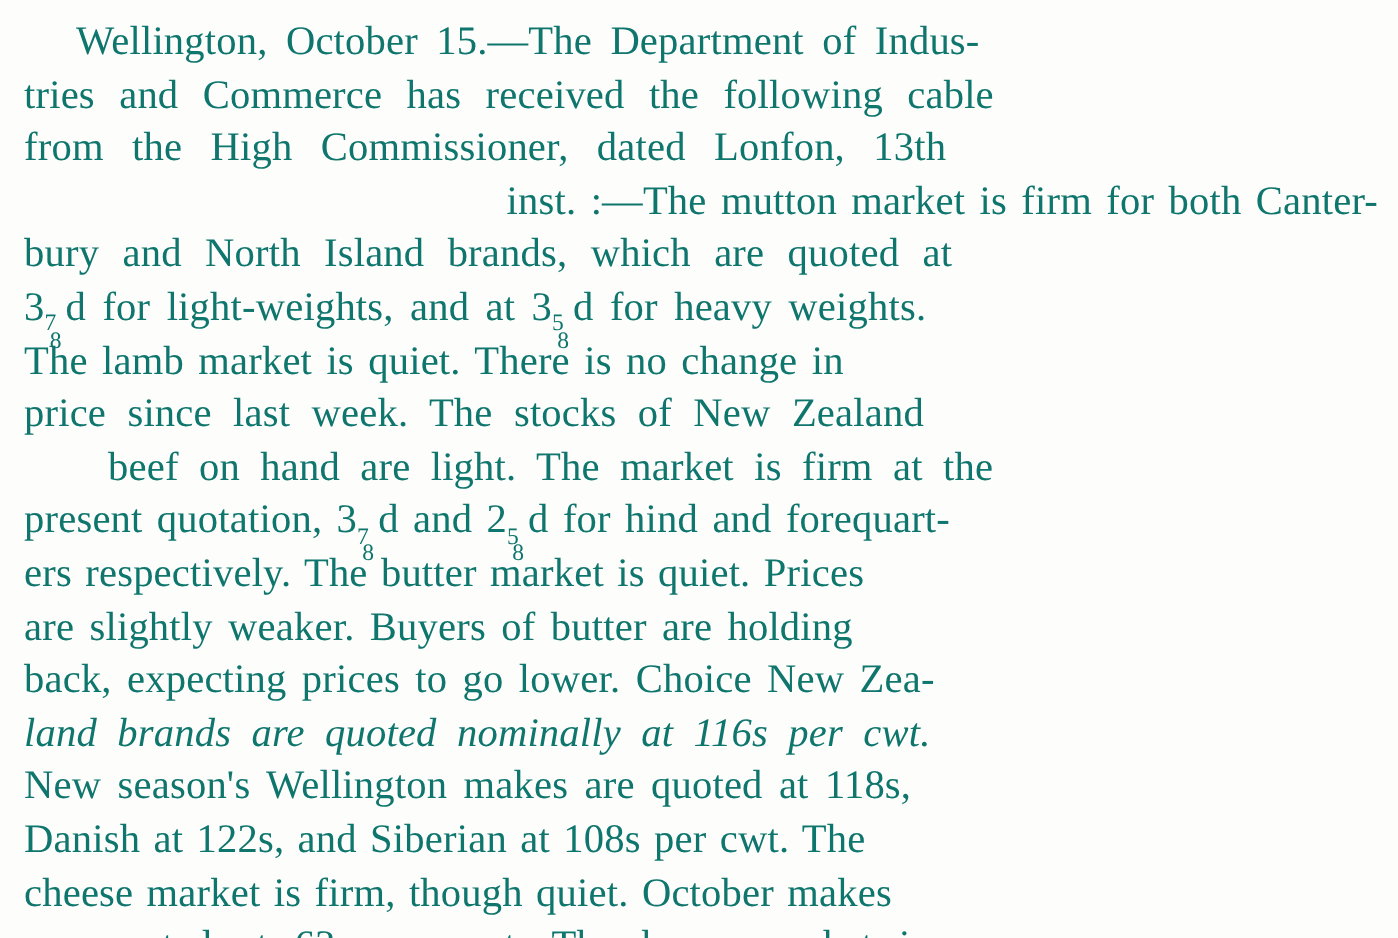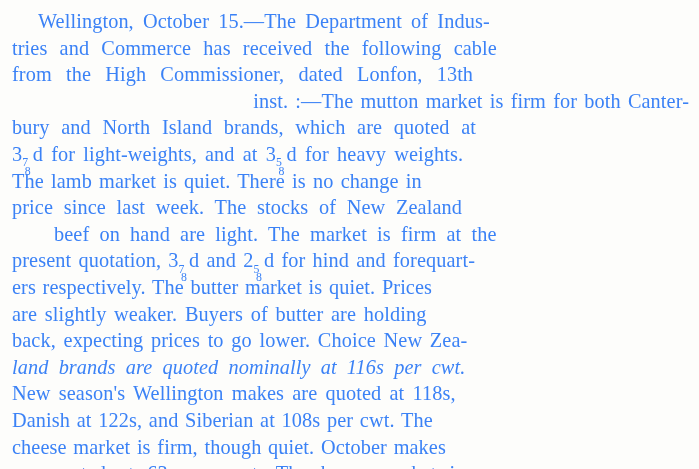--- a/index.html
+++ b/index.html
@@ -18,21 +18,21 @@
     width: 699px;
     height: 469px;
     box-sizing: border-box;
     padding: 8px 10px 6px 12px;
     background: #fdfdfb;
   }
   .line {
     display: block;
     font-size: 20.3px;
     line-height: 26.6px;
-    color: #3b82f6;
+    color: #0f766e;
     white-space: nowrap;
     letter-spacing: 0.1px;
     text-rendering: optimizeLegibility;
   }
   
   .l1  { text-indent: 26px; word-spacing: 4.0px; }
   .l2  { word-spacing: 7.0px; }
   .l3  { word-spacing: 9.0px; }
   .l4  { word-spacing: 2.0px; text-align: right; }
   .l5  { word-spacing: 6.5px; }

